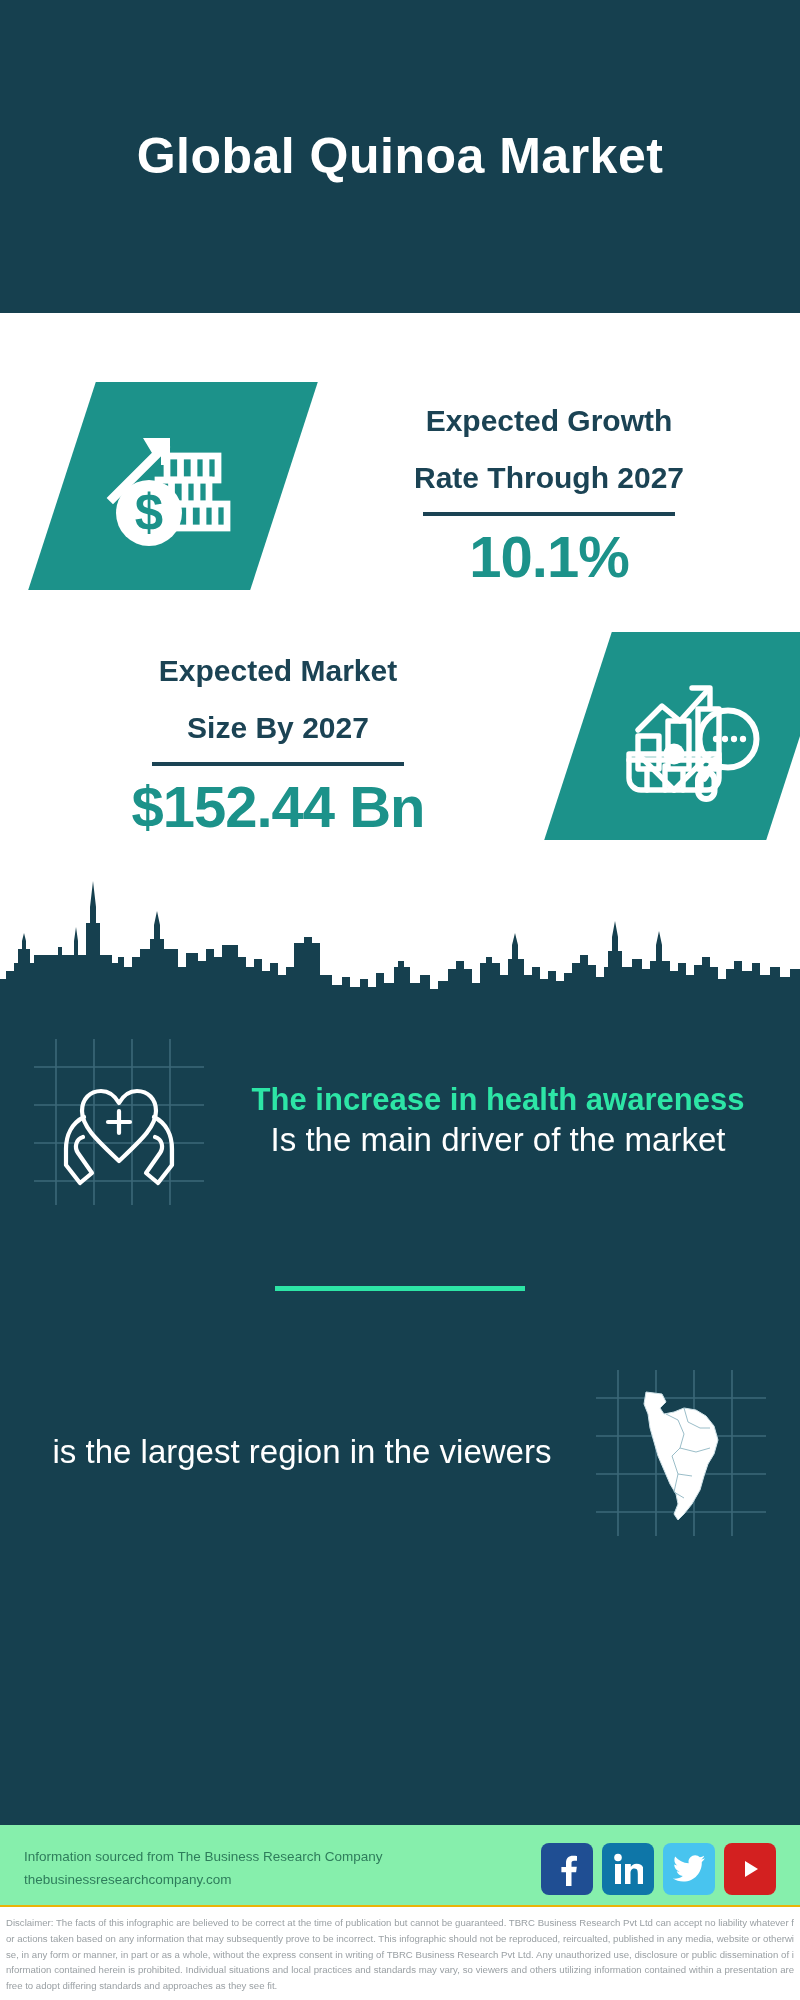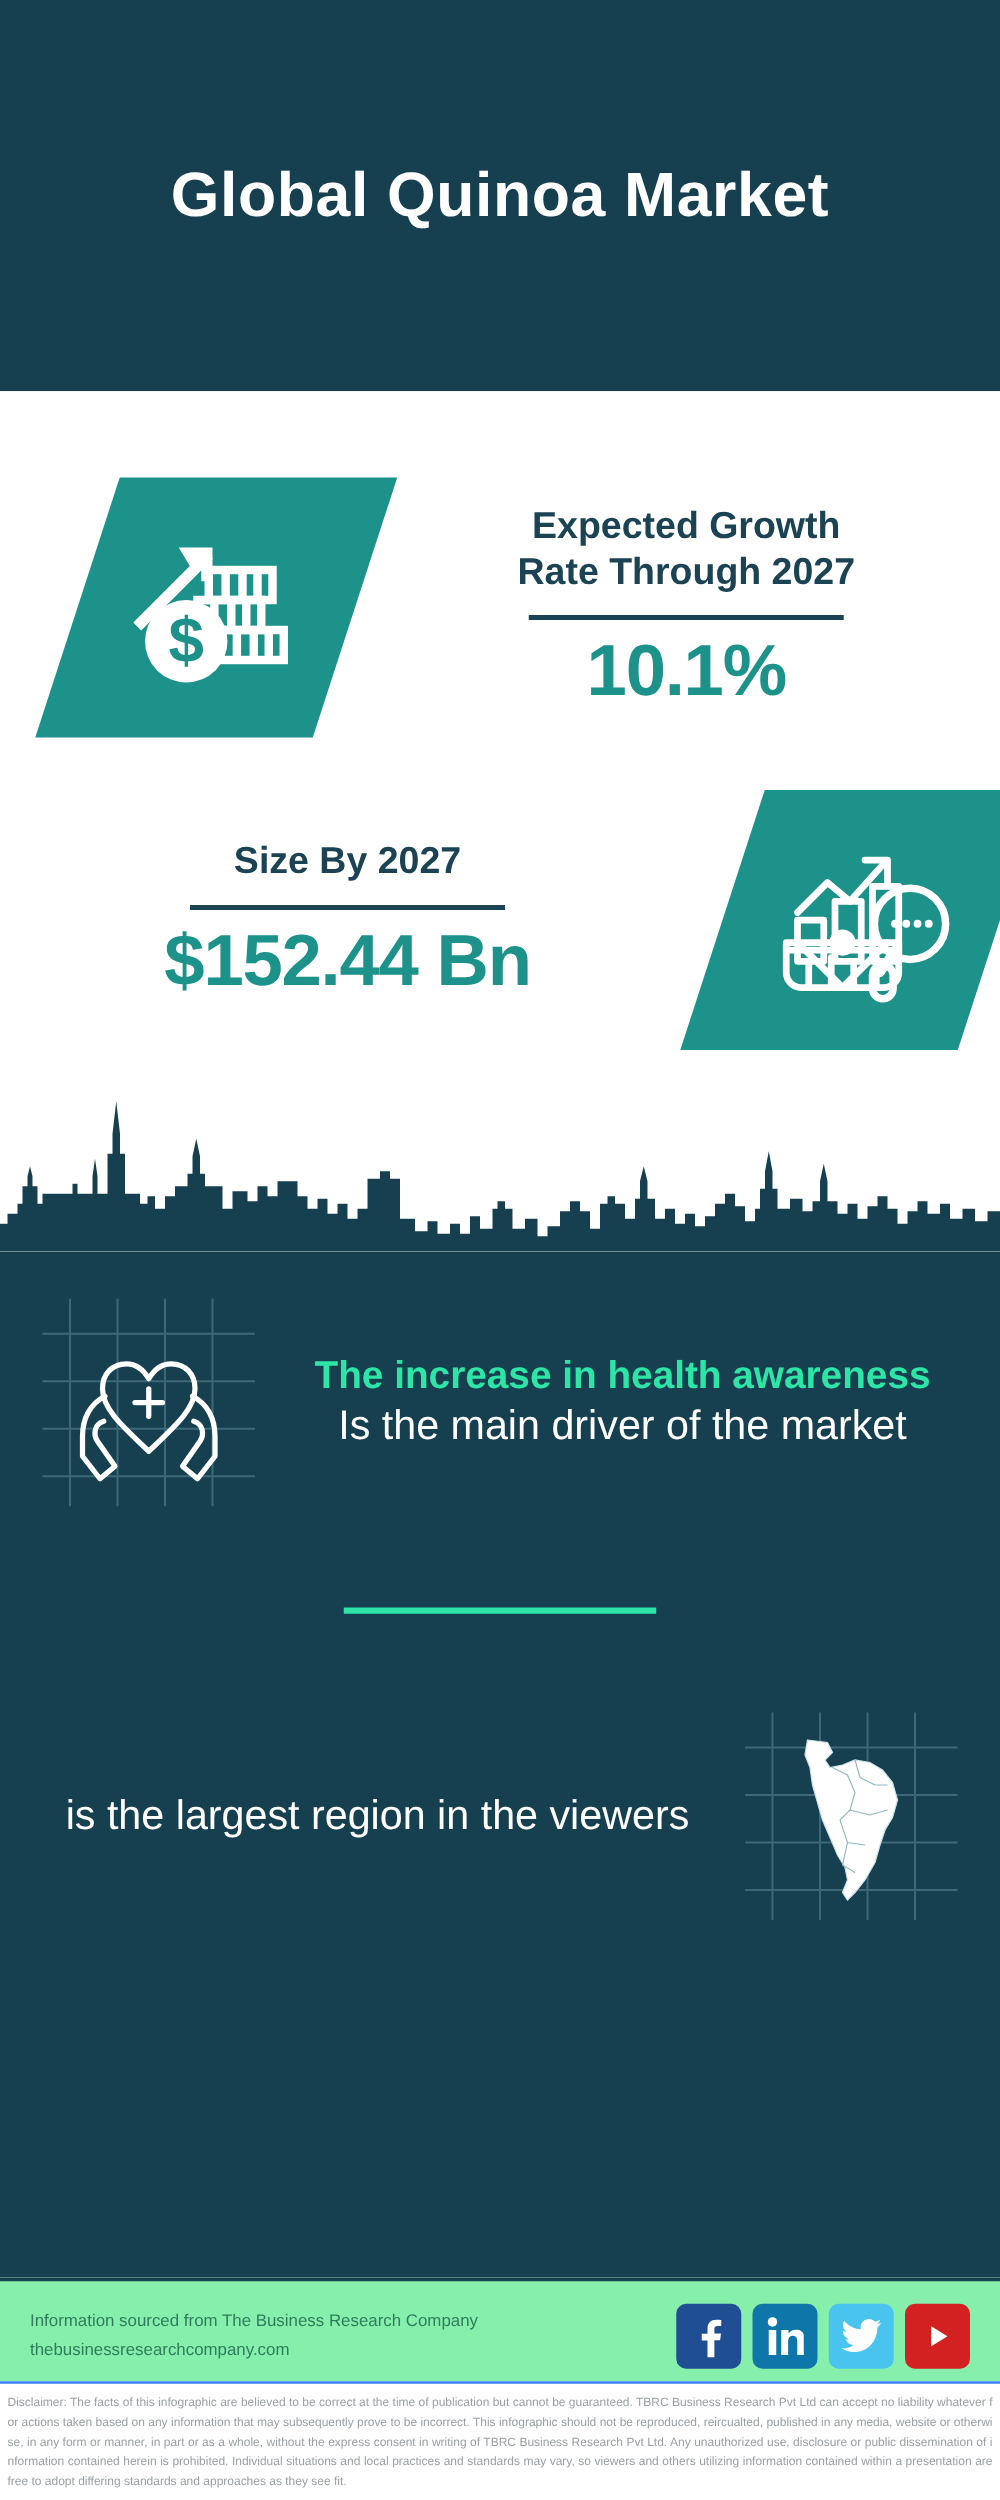--- a/index.html
+++ b/index.html
@@ -80,20 +80,21 @@
 
   .badge-wrap-left { margin-left: 62px; margin-right: 14px; }
   .badge-wrap-right { margin-left: 22px; }
 
   .stat-text { flex: 1 1 auto; text-align: center; padding: 0 8px; }
   .stat-label {
     color: #1B4354;
     font-size: 30px;
     font-weight: bold;
     line-height: 1.22;
+    margin-top: 20px;
   }
   .stat-rule {
     width: 252px;
     height: 4px;
     background: #1B4354;
     margin: 16px auto 10px auto;
   }
   .stat-value {
     color: #1C928A;
     font-size: 58px;
@@ -187,21 +188,21 @@
   .s-fb { background: #1F4E93; }
   .s-li { background: #0E76A8; }
   .s-tw { background: #48C4EF; }
   .s-yt { background: #D32020; }
 
   
   .disclaimer {
     width: 100%;
     flex: 0 0 auto;
     background: #ffffff;
-    border-top: 2px solid #3b82f6;
+    border-top: 2px solid #eab308;
     padding: 8px 6px 6px 6px;
   }
   .disclaimer p {
     color: #9AA0A4;
     font-size: 9.6px;
     line-height: 1.65;
     text-align: justify;
     word-break: break-all;
   }
 </style>
@@ -246,20 +247,21 @@
       <div class="stat-text">
         <div class="stat-label">Expected Growth</div>
         <div class="stat-label">Rate Through 2027</div>
         <div class="stat-rule"></div>
         <div class="stat-value">10.1%</div>
       </div>
     </div>
 
     <div class="stat-row right-icon">
       <div class="stat-text">
+        <div class="stat-label">Expected Market</div>
         <div class="stat-label">Size By 2027</div>
         <div class="stat-rule"></div>
         <div class="stat-value">$152.44 Bn</div>
       </div>
       <div class="badge badge-wrap-right">
         <div class="badge-inner">
           <svg viewBox="0 0 100 100" aria-hidden="true">
             <g fill="none" stroke="#ffffff" stroke-width="3.6" stroke-linecap="round" stroke-linejoin="round">
               <polyline points="16,46 32,30 44,40 62,20"></polyline>
               <polyline points="52,18 64,18 64,30"></polyline>

